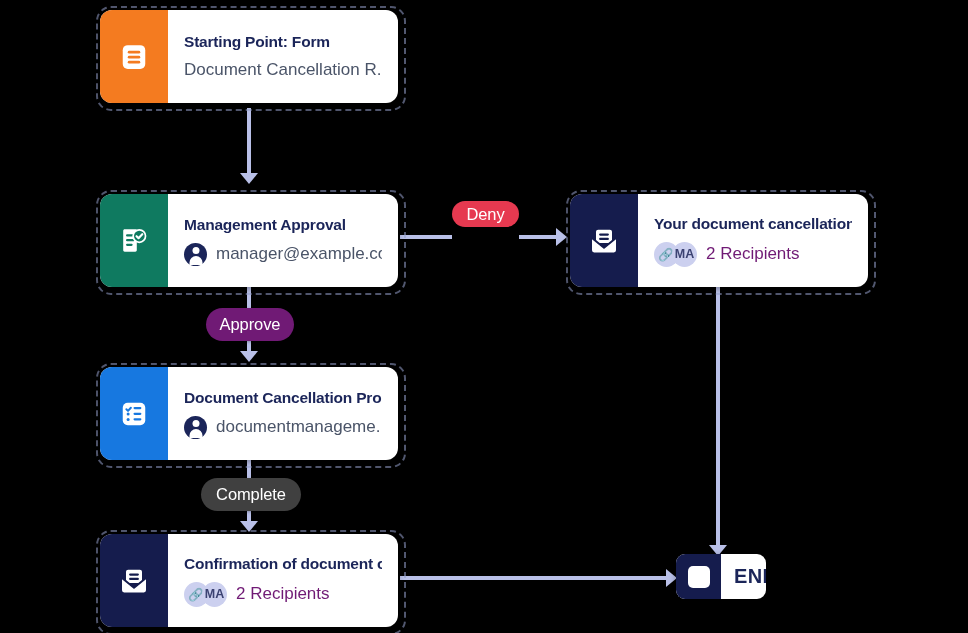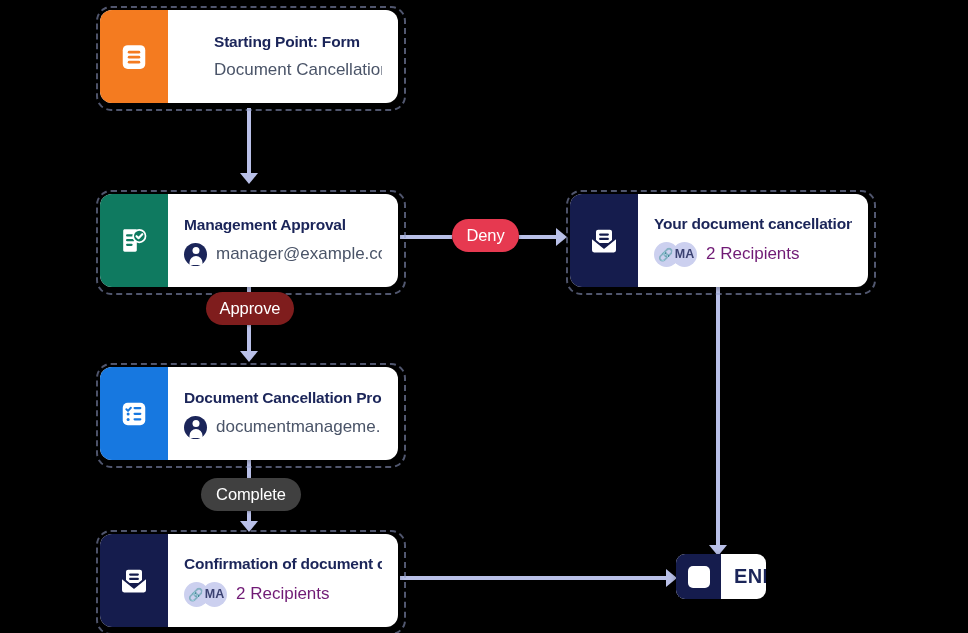--- a/index.html
+++ b/index.html
@@ -199,21 +199,21 @@
   <div class="conn conn-v" style="left:247px; top:459px; height:68px;"></div>
   <div class="arrow-down" style="left:240px; top:521px;"></div>
 
   <div class="conn conn-v" style="left:716px; top:286px; height:264px;"></div>
   <div class="arrow-down" style="left:709px; top:545px;"></div>
 
   <div class="conn conn-h" style="left:400px; top:576px; width:270px;"></div>
   <div class="arrow-right" style="left:666px; top:569px;"></div>
 
   <div class="node-sel" style="left:96px; top:6px; width:306px; height:101px;"></div>
-  <div class="node" style="left:100px; top:10px; width:298px; height:93px;gap:30px;">
+  <div class="node" style="left:100px; top:10px; width:298px; height:93px;">
     <div class="node-icon" style="background:#f47b20;">
       <svg width="30" height="30" viewBox="0 0 24 24" aria-hidden="true">
         <rect x="3" y="2.5" width="18" height="19" rx="4" fill="#ffffff"></rect>
         <rect x="7" y="7" width="10" height="2.2" rx="1.1" fill="#f47b20"></rect>
         <rect x="7" y="11" width="10" height="2.2" rx="1.1" fill="#f47b20"></rect>
         <rect x="7" y="15" width="10" height="2.2" rx="1.1" fill="#f47b20"></rect>
       </svg>
     </div>
     <div class="node-body">
       <div class="node-title">Starting Point: Form</div>
@@ -306,23 +306,23 @@
       <div class="node-sub">
         <span class="recip-stack">
           <span class="recip-chip">🔗</span>
           <span class="recip-chip">MA</span>
         </span>
         <span class="recip-count">2 Recipients</span>
       </div>
     </div>
   </div>
 
-  <div class="pill" style="left:452px; top:219px; width:67px; height:33px; background:#e63950;">Deny</div>
-
-  <div class="pill" style="left:206px; top:292px; width:88px; height:33px; background:#7f1d1d;">Approve</div>
+  <div class="pill" style="left:452px; top:201px; width:67px; height:26px; background:#e63950;">Deny</div>
+
+  <div class="pill" style="left:206px; top:308px; width:88px; height:33px; background:#701a75;">Approve</div>
 
   <div class="pill" style="left:201px; top:478px; width:100px; height:33px; background:#404040;">Complete</div>
 
   <div class="end-node" style="left:676px; top:554px; width:90px; height:45px;">
     <div class="end-icon">
       <span class="end-square"></span>
     </div>
     <div class="end-label">END</div>
   </div>
 

